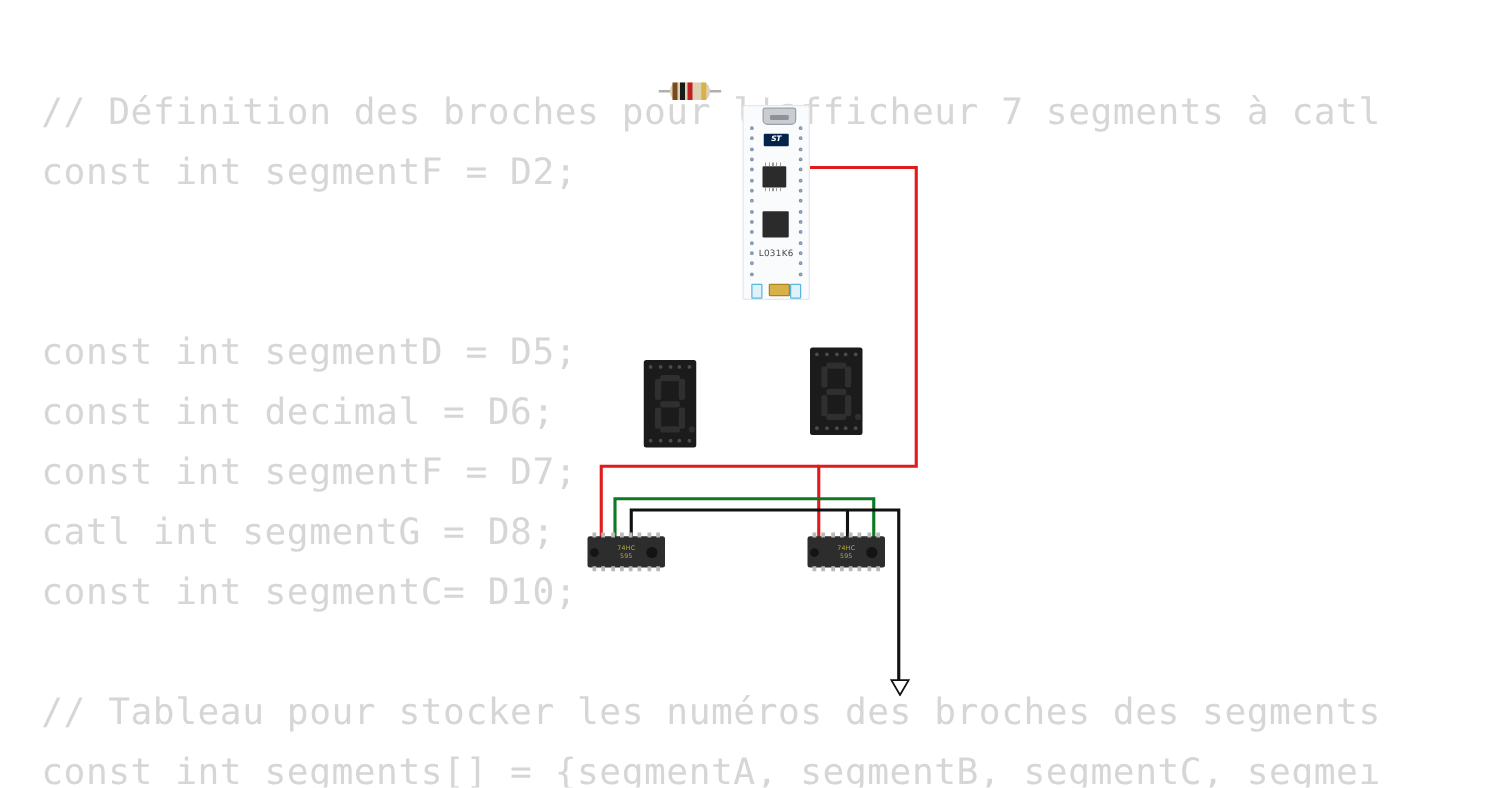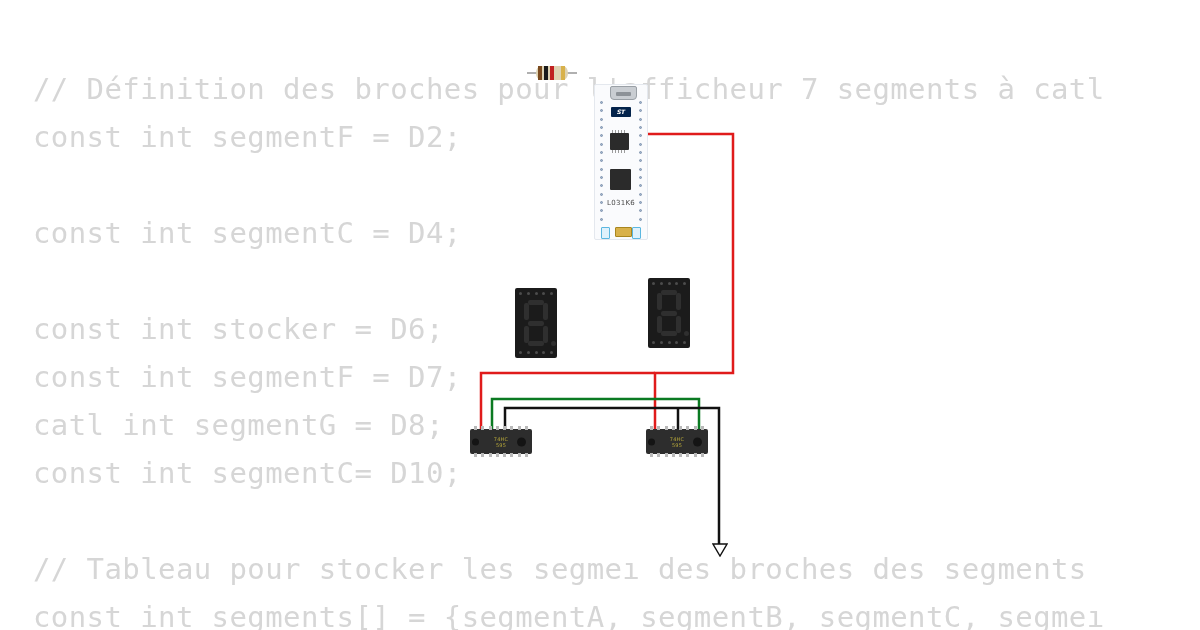--- a/index.html
+++ b/index.html
@@ -289,26 +289,26 @@
     height: 14px;
   }
   #ground svg { display: block; }
 </style>
 </head>
 <body>
 
 <div id="code-layer">
   <div class="code-line" style="top:75px">// Définition des broches pour l'afficheur 7 segments à catl</div>
   <div class="code-line" style="top:123px">const int segmentF = D2;</div>
-  <div class="code-line" style="top:219px">const int segmentC = D4;</div>
-  <div class="code-line" style="top:315px">const int stocker = D6;</div>
+  <div class="code-line" style="top:267px">const int segmentD = D5;</div>
+  <div class="code-line" style="top:315px">const int decimal = D6;</div>
   <div class="code-line" style="top:363px">const int segmentF = D7;</div>
   <div class="code-line" style="top:411px">catl int segmentG = D8;</div>
   <div class="code-line" style="top:459px">const int segmentC= D10;</div>
-  <div class="code-line" style="top:555px">// Tableau pour stocker les segmeı des broches des segments</div>
+  <div class="code-line" style="top:555px">// Tableau pour stocker les numéros des broches des segments</div>
   <div class="code-line" style="top:603px">const int segments[] = {segmentA, segmentB, segmentC, segmeı</div>
 </div>
 
 <div id="circuit-layer">
 
   <svg width="1200" height="630" style="position:absolute;left:0;top:0">
 
     <polyline points="646,134 733,134 733,373 655,373 655,440" fill="none" stroke="#e01b1b" stroke-width="2.5"></polyline>
 
     <polyline points="655,373 481,373 481,440" fill="none" stroke="#e01b1b" stroke-width="2.5"></polyline>

